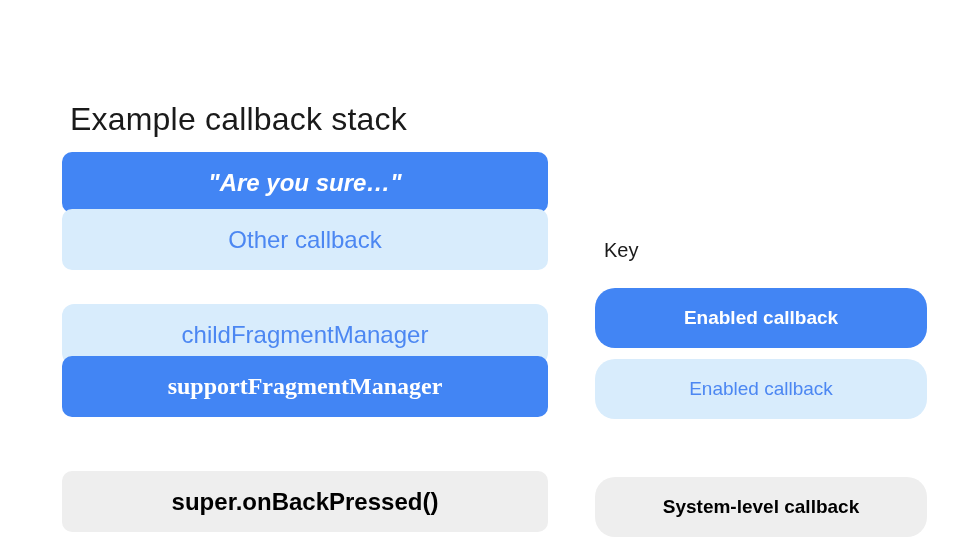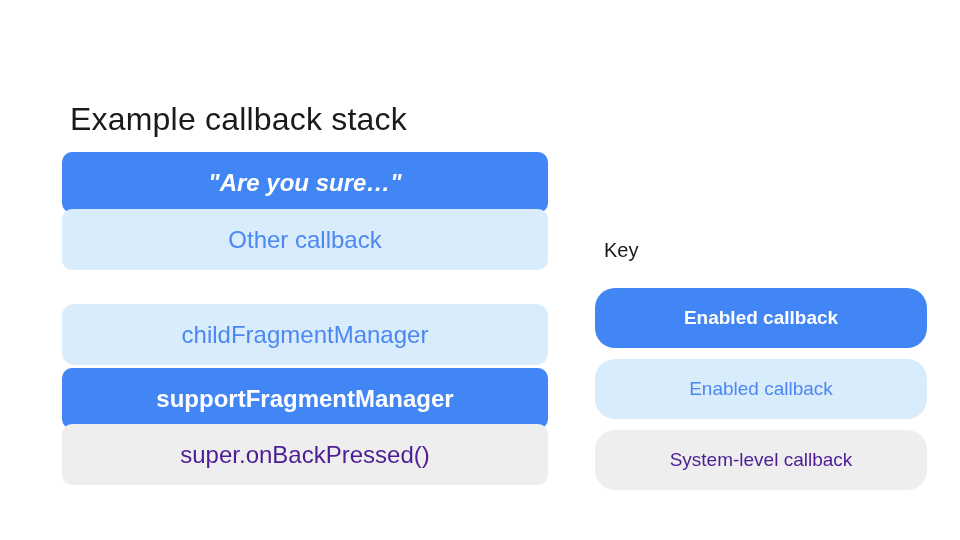--- a/index.html
+++ b/index.html
@@ -29,41 +29,41 @@
     align-items: center;
     justify-content: center;
     box-sizing: border-box;
   }
 
   
   .stack-bar { left: 62px; width: 486px; height: 61px; font-size: 24px; }
   .stack-bar-0 { top: 152px; }
   .stack-bar-1 { top: 209px; }
   .stack-bar-2 { top: 304px; border-radius: 12px; }
-  .stack-bar-3 { top: 368px; }
+  .stack-bar-3 { top: 356px; font-family: Liberation Serif, serif; }
   .stack-bar-4 { top: 424px; }
 
   
   .key-title {
     position: absolute;
     left: 604px;
     top: 239px;
     font-size: 20px;
     font-weight: 500;
     color: #1a1a1a;
   }
   .key-bar { left: 595px; width: 332px; height: 60px; font-size: 19px; border-radius: 20px; }
   .key-bar-0 { top: 288px; }
   .key-bar-1 { top: 359px; }
   .key-bar-2 { top: 430px; align-items: center; }
 
   
   .state-enabled  { background: #4285f4; color: #ffffff; font-weight: 700; }
   .state-disabled { background: #d8ecfc; color: #4c87f2; font-weight: 400; }
-  .state-system   { background: #eeeeee; color: #4c1d95; font-weight: 400; }
+  .state-system   { background: #eeeeee; color: #000000; font-weight: 700; margin-top: 47px; }
 
   .quoted-italic { font-style: italic; }
 </style>
 </head>
 <body>
 
 <div class="diagram-title">Example callback stack</div>
 
 <div class="bar stack-bar stack-bar-0 state-enabled">
   <span class="quoted-italic">"Are you sure…"</span>

